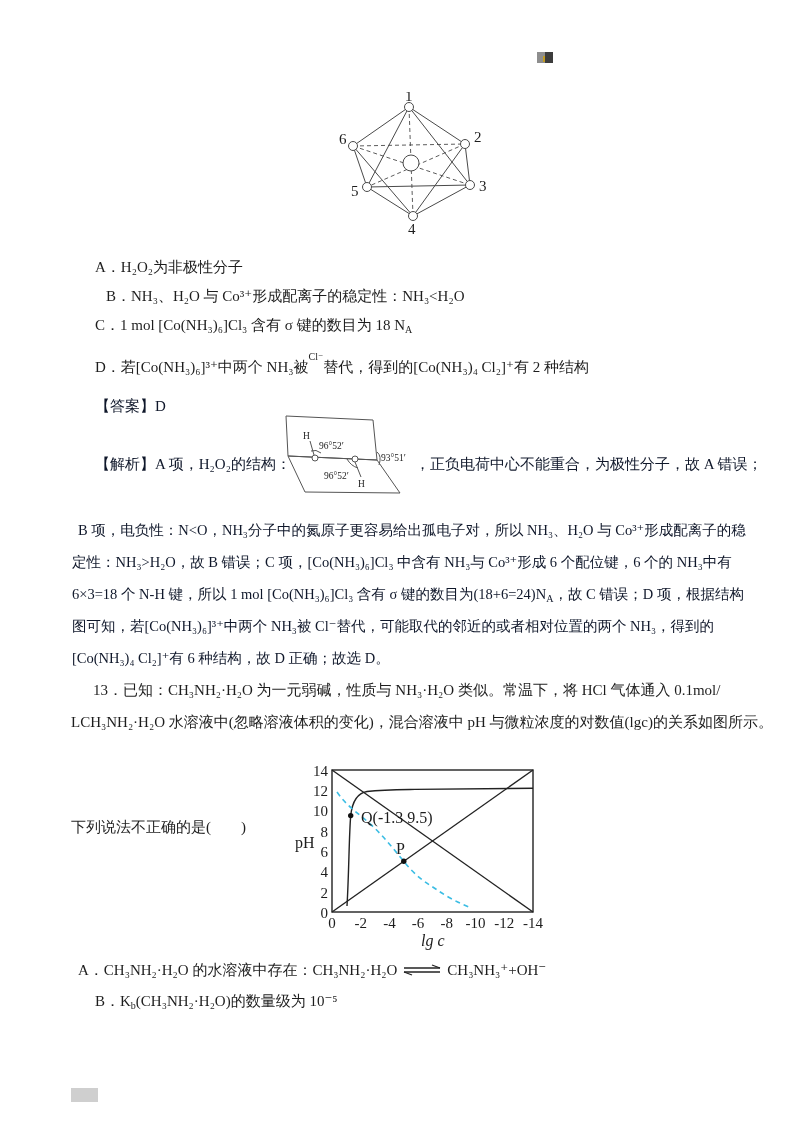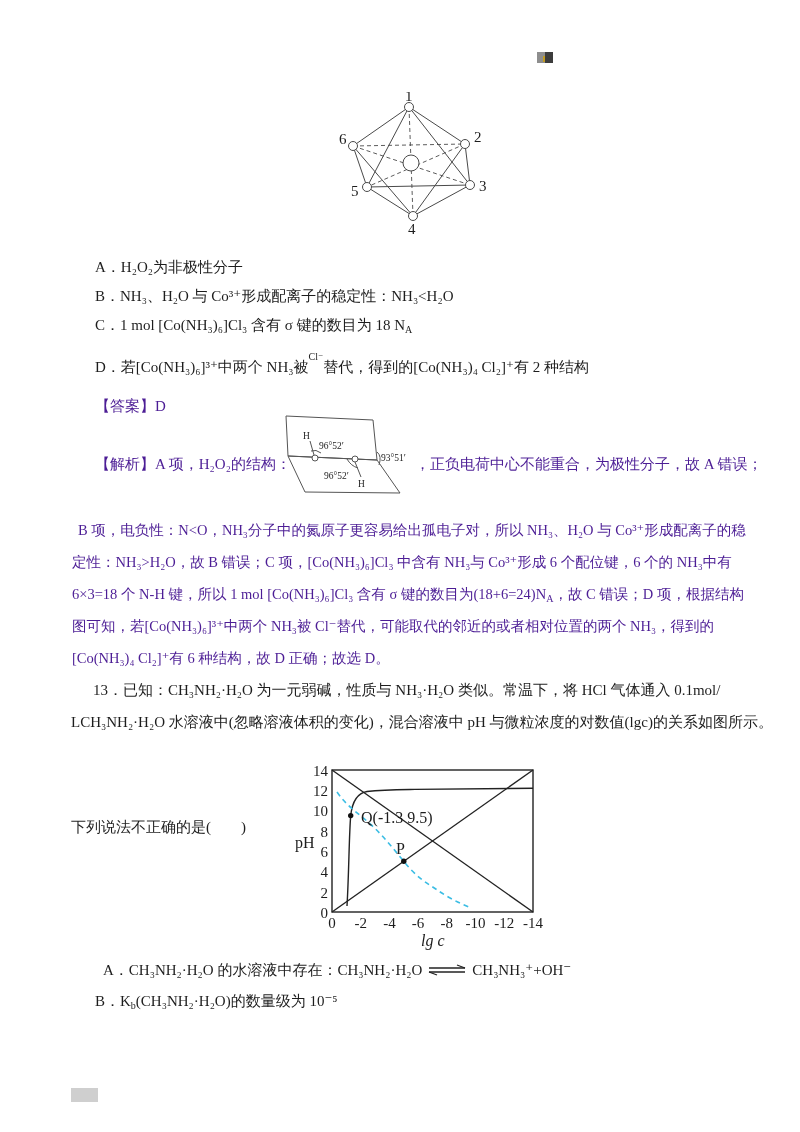--- a/index.html
+++ b/index.html
@@ -2,21 +2,21 @@
 <html><head>
 <meta charset="utf-8">
 <style>
   html,body{margin:0;padding:0;}
   body{
     width:800px;height:1132px;position:relative;background:#ffffff;
     font-family:"Liberation Serif","DejaVu Serif",serif;color:#1d1d1d;
     overflow:hidden;
   }
   .line{position:absolute;white-space:nowrap;font-size:15px;line-height:20px;}
-  .red{color:#4c1d95;}
+  .red{color:#0f172a;}
   .small-red{font-size:14.5px;}
   sub.f{font-size:10px;vertical-align:-3px;}
   .raised{display:inline-block;transform:translateY(-12px);font-size:10px;}
   svg text{font-family:"Liberation Serif","DejaVu Serif",serif;fill:#1d1d1d;}
   .eq-arrow{vertical-align:-1px;margin:0 5px;}
   .logo-sq{position:absolute;}
   .footer-block{position:absolute;left:71px;top:1088px;width:27px;height:14px;}
 </style>
 </head>
 <body>
@@ -61,21 +61,21 @@
     <text x="68" y="9">1</text>
     <text x="137" y="50">2</text>
     <text x="142" y="99">3</text>
     <text x="71" y="142">4</text>
     <text x="14" y="104">5</text>
     <text x="2" y="52">6</text>
   </g>
 </svg>
 
 <div class="line" style="left:95px;top:257px;">A．H₂O₂为非极性分子</div>
-<div class="line" style="left:95px;top:286px;">B．NH₃、H₂O 与 Co³⁺形成配离子的稳定性：NH₃&lt;H₂O</div>
+<div class="line" style="left:106px;top:286px;">B．NH₃、H₂O 与 Co³⁺形成配离子的稳定性：NH₃&lt;H₂O</div>
 <div class="line" style="left:95px;top:315px;"><span>C．1 mol [Co(NH₃)₆]Cl₃ 含有 σ 键的数目为 18 N</span><sub class="f">A</sub></div>
 <div class="line" style="left:95px;top:357px;"><span>D．若[Co(NH₃)₆]³⁺中两个 NH₃被</span><span class="raised">Cl⁻</span><span>替代，得到的[Co(NH₃)₄ Cl₂]⁺有 2 种结构</span></div>
 
 <div class="line red" style="left:95px;top:396px;">【答案】D</div>
 
 <div class="line red" style="left:95px;top:454px;">【解析】A 项，H₂O₂的结构：</div>
 
 <svg style="position:absolute;left:278px;top:413px;" width="140" height="90" viewBox="0 0 140 90">
   <g stroke="#555555" stroke-width="1" fill="none">
 
@@ -154,21 +154,21 @@
     <text x="163.8" y="168">-8</text>
     <text x="192.5" y="168">-10</text>
     <text x="221.2" y="168">-12</text>
     <text x="249.9" y="168">-14</text>
   </g>
 
   <text x="12" y="88" font-size="16">pH</text>
   <text x="138" y="186" font-size="16" font-style="italic">lg c</text>
 </svg>
 
-<div class="line" style="left:103px;top:960px;">
+<div class="line" style="left:78px;top:960px;">
   <span>A．CH₃NH₂·H₂O 的水溶液中存在：CH₃NH₂·H₂O</span><svg class="eq-arrow" width="40" height="12" viewBox="0 0 40 12">
       <g stroke="#222222" stroke-width="1.3" fill="none">
         <line x1="2" y1="4" x2="38" y2="4"></line>
         <polyline points="30,1 38,4"></polyline>
         <line x1="2" y1="8" x2="38" y2="8"></line>
         <polyline points="10,11 2,8"></polyline>
       </g>
     </svg><span>CH₃NH₃⁺+OH⁻</span>
 </div>
 <div class="line" style="left:95px;top:991px;text-align:center;"><span>B．K</span><sub class="f">b</sub><span>(CH₃NH₂·H₂O)的数量级为 10⁻⁵</span></div>

